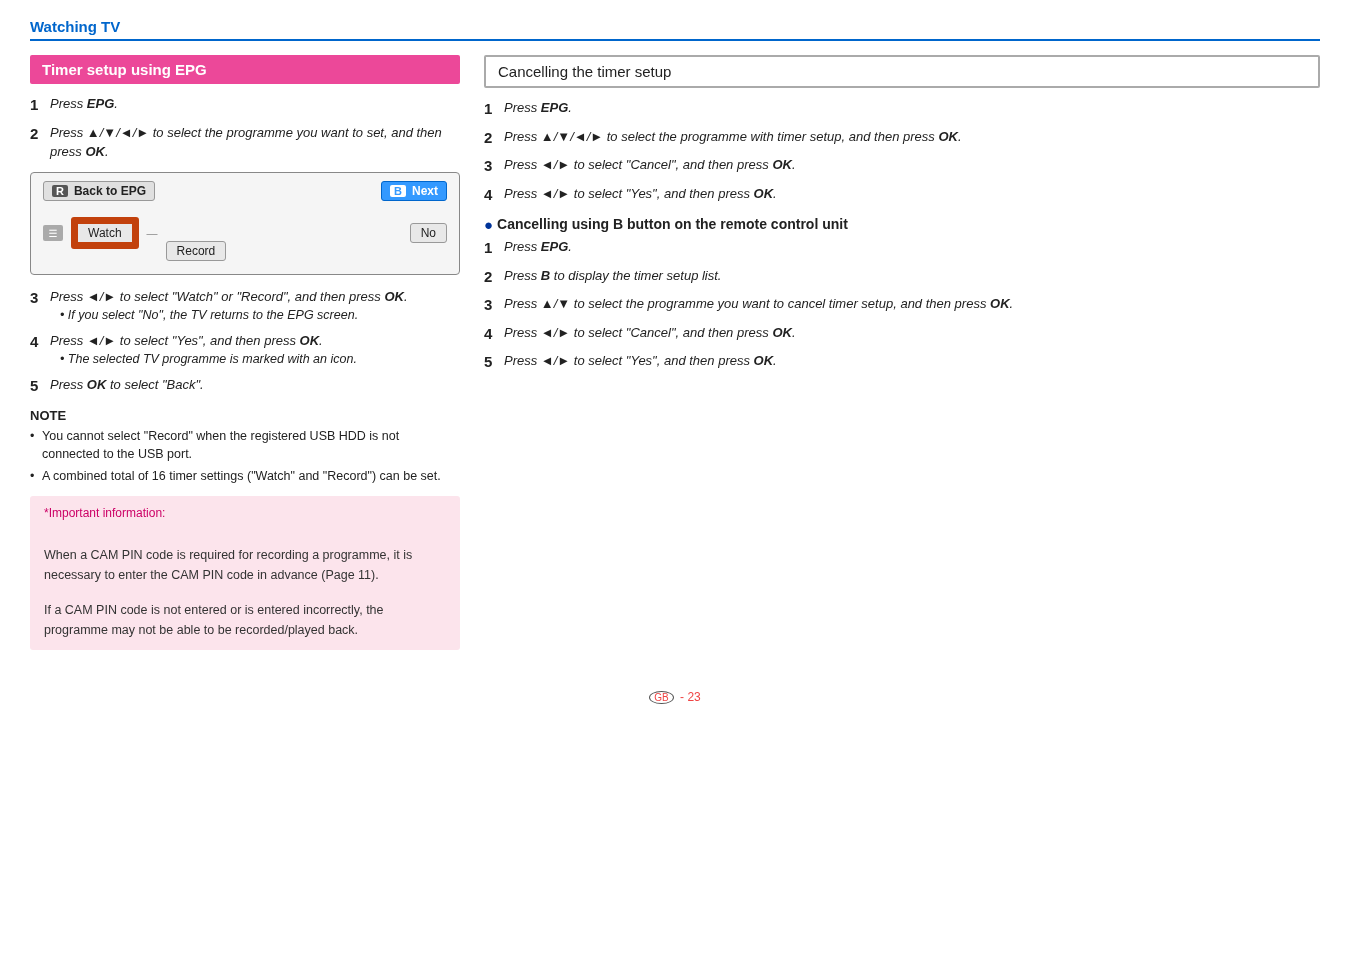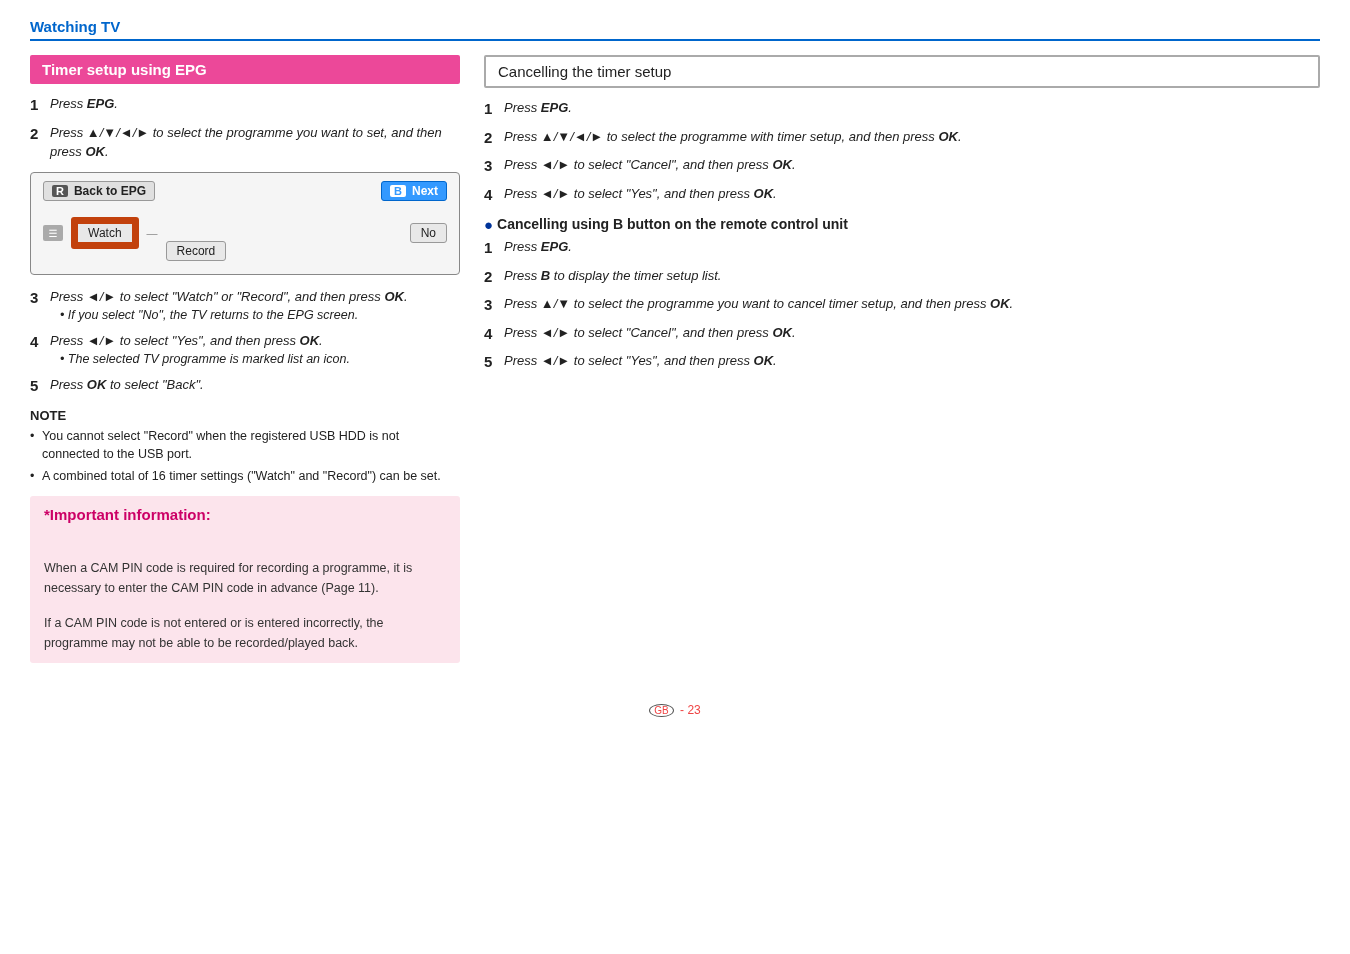--- a/index.html
+++ b/index.html
@@ -192,23 +192,23 @@
     }
     .important-box {
       background: #fce4ec;
       border: none;
       padding: 10px 14px;
       border-radius: 3px;
       margin-top: 10px;
     }
     .important-title {
       color: #cc0066;
-      font-weight: bold;
-      font-size: 15px;
-      margin-bottom: 20px;
+      font-weight: normal;
+      font-size: 12px;
+      margin-bottom: 10px;
     }
     .important-text {
       font-size: 12.5px;
       line-height: 1.6;
       color: #333;
     }
     .circle-bullet {
       color: #003399;
       font-size: 15px;
       margin-right: 4px;
@@ -292,21 +292,21 @@
           <span class="num">3</span>
           <span class="step-content">
             Press ◄/► to select "Watch" or "Record", and then press <b>OK</b>.
             <div class="sub-bullet">If you select "No", the TV returns to the EPG screen.</div>
           </span>
         </li>
         <li>
           <span class="num">4</span>
           <span class="step-content">
             Press ◄/► to select "Yes", and then press <b>OK</b>.
-            <div class="sub-bullet">The selected TV programme is marked list an icon.</div>
+            <div class="sub-bullet">The selected TV programme is marked with an icon.</div>
           </span>
         </li>
         <li>
           <span class="num">5</span>
           <span class="step-content">Press <b>OK</b> to select "Back".</span>
         </li>
       </ol>
 
       <div class="note-section">
         <div class="note-title">NOTE</div>

